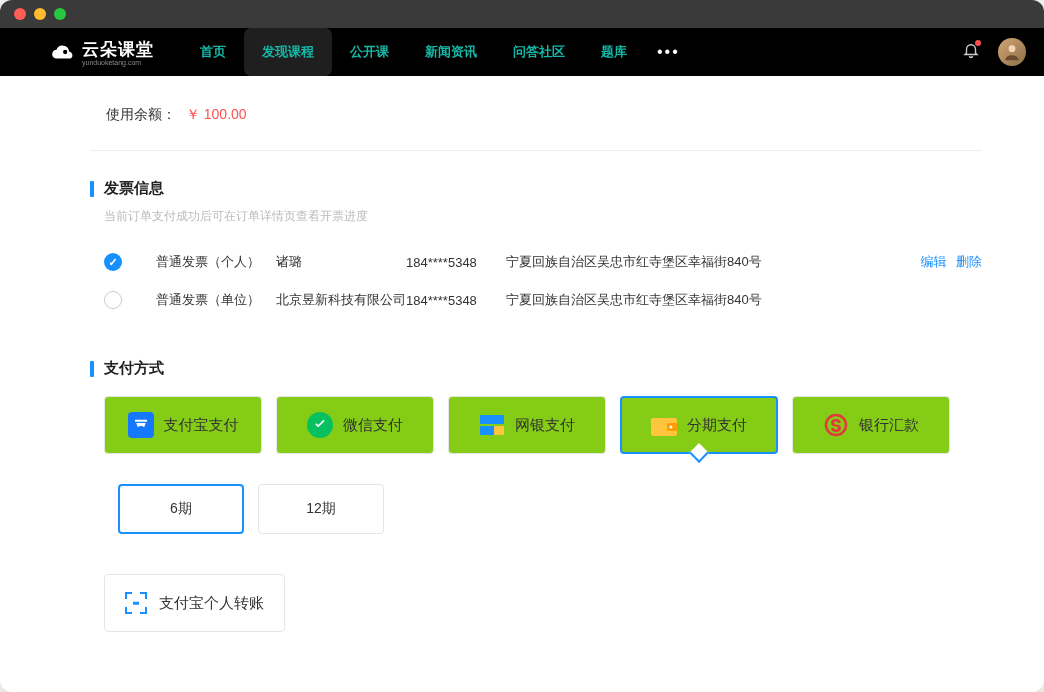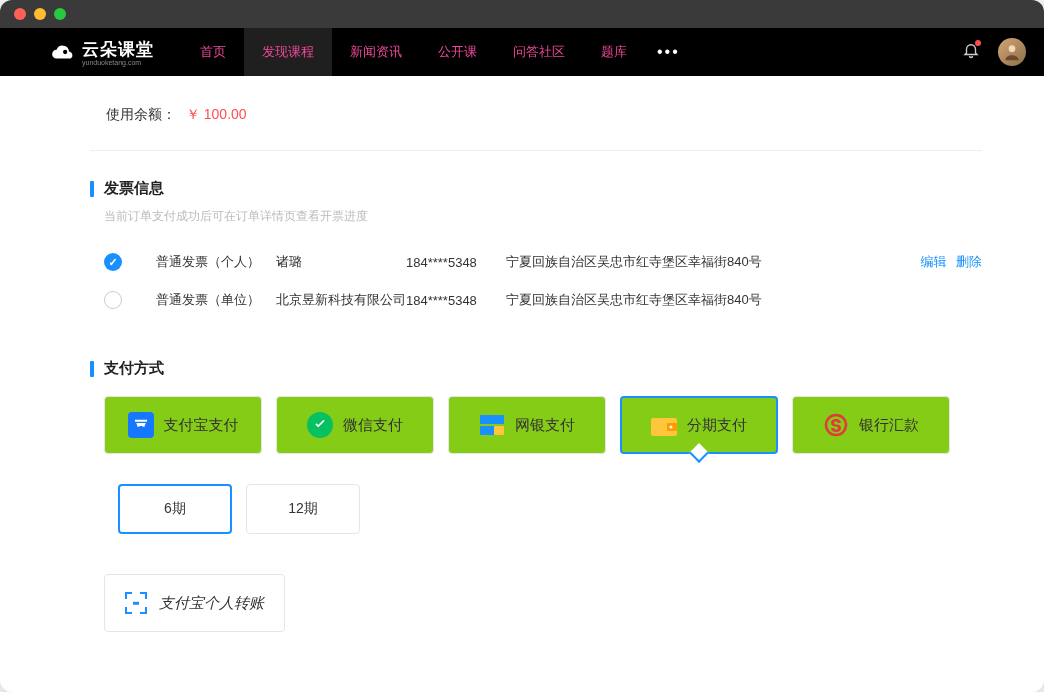--- a/index.html
+++ b/index.html
@@ -9,22 +9,22 @@
 .dot { width: 12px; height: 12px; border-radius: 50%; }
 .dot.red { background: #ff5f57; }
 .dot.yellow { background: #febc2e; }
 .dot.green { background: #28c840; }
 .topnav { height: 48px; background: #000; display: flex; align-items: center; padding: 0 18px 0 50px; }
 .logo { display: flex; align-items: center; gap: 6px; color: #fff; margin-right: 28px; }
 .logo-icon { width: 26px; height: 26px; }
 .logo-text { font-size: 17px; font-weight: 600; letter-spacing: 1px; }
 .logo-sub { font-size: 7px; color: #888; margin-top: -2px; }
 .nav-items { display: flex; align-items: stretch; height: 100%; }
-.nav-item { color: #ec4899; font-size: 13px; padding: 0 18px; display: flex; align-items: center; cursor: pointer; }
-.nav-item.active { background: #1f1f1f; }
+.nav-item { color: #14b8a6; font-size: 13px; padding: 0 18px; display: flex; align-items: center; cursor: pointer; font-weight: bold; }
+.nav-item.active { background: #1f1f1f; border-radius: 7px; }
 .nav-more { color: #fff; padding: 0 12px; display: flex; align-items: center; cursor: pointer; letter-spacing: 2px; }
 .nav-right { margin-left: auto; display: flex; align-items: center; gap: 18px; }
 .bell { position: relative; cursor: pointer; }
 .bell svg { width: 18px; height: 18px; }
 .bell-dot { position: absolute; top: -1px; right: -1px; width: 6px; height: 6px; background: #ff4d4f; border-radius: 50%; }
 .avatar { width: 28px; height: 28px; border-radius: 50%; background: linear-gradient(135deg,#d4a574,#8b6f47); cursor: pointer; overflow: hidden; display:flex; align-items:center; justify-content:center; }
 .content { padding: 0 62px 20px 90px; height: calc(692px - 76px); overflow-y: auto; }
 .balance-row { padding: 30px 16px 26px 16px; font-size: 14px; color: #333; border-bottom: 1px solid #eee; margin-bottom: 28px;}
 .balance-amount { color: #ff4d4f; font-weight: 500; margin-left: 6px; }
 .section-title { display: flex; align-items: center; font-size: 15px; font-weight: 600; color: #222; margin-bottom: 10px; }
@@ -43,24 +43,24 @@
 .inv-actions { color: #1890ff; font-size: 13px; }
 .inv-actions span { cursor: pointer; margin-left: 6px; }
 .add-invoice { margin: 18px 0 0 14px; border: 1px solid #1890ff; color: #1890ff; font-size: 13px; padding: 10px 22px; background: #fff; cursor: pointer; border-radius: 2px; }
 .pay-section { margin-top: 40px; }
 .pay-grid { display: flex; gap: 14px; margin: 18px 0 0 14px; flex-wrap: wrap; }
 .pay-card { width: 158px; height: 58px; border: 1px solid #e5e5e5; border-radius: 4px; display: flex; align-items: center; justify-content: center; gap: 10px; font-size: 15px; color: #333; cursor: pointer; background: #84cc16; position: relative; }
 .pay-card.selected { border: 2px solid #1890ff; }
 .pay-card.selected::after { content: ""; position: absolute; bottom: -8px; left: 50%; transform: translateX(-50%) rotate(45deg); width: 12px; height: 12px; background: #fff; border-right: 2px solid #1890ff; border-bottom: 2px solid #1890ff; }
 .pay-icon { width: 26px; height: 26px; display: flex; align-items: center; justify-content: center; border-radius: 4px; }
 .period-row { display: flex; gap: 14px; margin: 30px 0 0 28px; }
-.period-card { width: 114px; height: 50px; border: 1px solid #e5e5e5; border-radius: 4px; display: flex; align-items: center; justify-content: center; font-size: 14px; color: #333; cursor: pointer; }
+.period-card { width: 126px; height: 50px; border: 1px solid #e5e5e5; border-radius: 4px; display: flex; align-items: center; justify-content: center; font-size: 14px; color: #333; cursor: pointer; }
 .period-card.selected { border: 2px solid #1890ff; }
 .transfer-row { display: flex; gap: 14px; margin: 40px 0 0 14px; }
-.transfer-card { padding: 0 20px; height: 58px; border: 1px solid #e5e5e5; border-radius: 4px; display: flex; align-items: center; gap: 12px; font-size: 15px; color: #333; cursor: pointer; font-style: italic; }
+.transfer-card { padding: 0 20px; height: 58px; border: 1px solid #e5e5e5; border-radius: 4px; display: flex; align-items: center; gap: 12px; font-size: 15px; color: #333; cursor: pointer; }
 .corner-icon { width: 22px; height: 22px; position: relative; }
 .corner-icon span { position: absolute; width: 7px; height: 7px; }
 .corner-icon .tl { top: 0; left: 0; border-top: 2.5px solid; border-left: 2.5px solid; }
 .corner-icon .tr { top: 0; right: 0; border-top: 2.5px solid; border-right: 2.5px solid; }
 .corner-icon .bl { bottom: 0; left: 0; border-bottom: 2.5px solid; border-left: 2.5px solid; }
 .corner-icon .br { bottom: 0; right: 0; border-bottom: 2.5px solid; border-right: 2.5px solid; }
 .corner-icon.blue span { border-color: #1890ff; }
 .corner-icon.green span { border-color: #52c41a; }
 .corner-icon .mid { position:absolute; top:50%; left:50%; transform:translate(-50%,-50%); width:6px; height:2.5px; border:none;}
 .corner-icon.blue .mid{ background:#1890ff;}
@@ -83,22 +83,22 @@
           <circle cx="14" cy="12" r="2" fill="#000"></circle>
         </svg>
       <div>
         <div class="logo-text">云朵课堂</div>
         <div class="logo-sub">yunduoketang.com</div>
       </div>
     </div>
     <div class="nav-items">
       <div class="nav-item">首页</div>
       <div class="nav-item active">发现课程</div>
+      <div class="nav-item">公开课</div>
       <div class="nav-item">新闻资讯</div>
-      <div class="nav-item">公开课</div>
       <div class="nav-item">问答社区</div>
       <div class="nav-item">题库</div>
       <div class="nav-more">•••</div>
     </div>
     <div class="nav-right">
       <div class="bell">
         <svg viewBox="0 0 24 24">
             <path fill="none" stroke="#ccc" stroke-width="1.8" d="M18 16v-5a6 6 0 10-12 0v5l-2 2h16l-2-2zM10 20a2 2 0 004 0"></path>
           </svg>
         <div class="bell-dot"></div>

